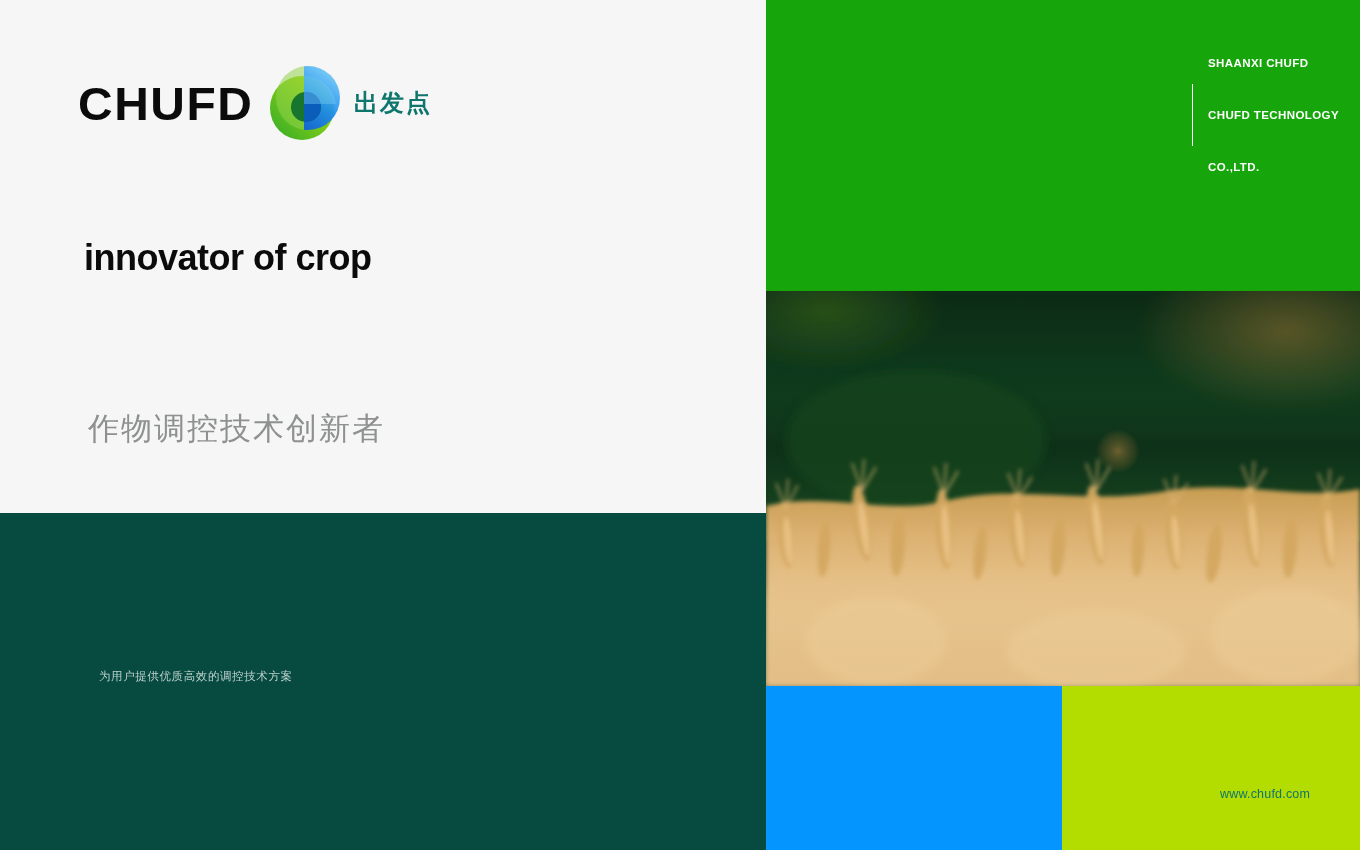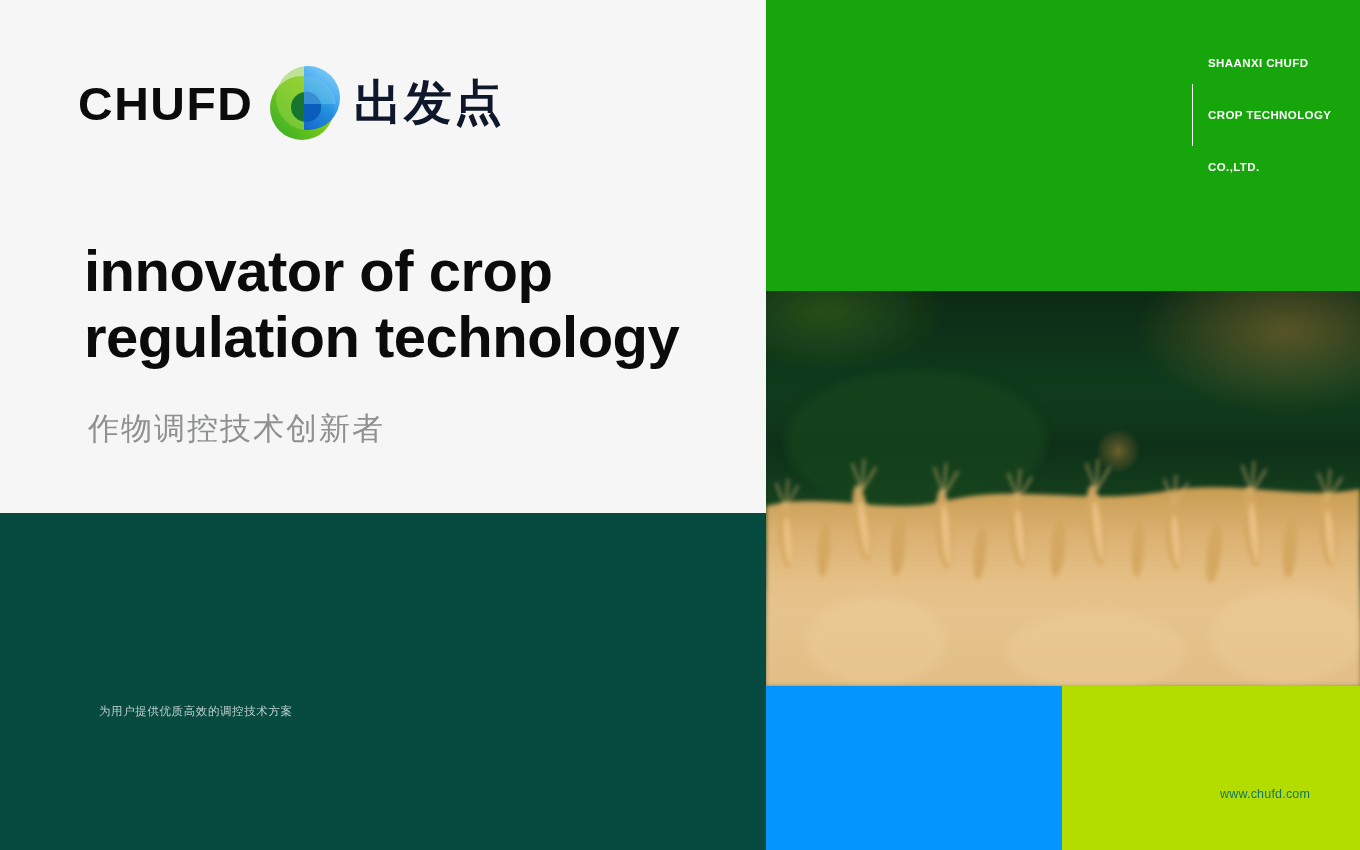--- a/index.html
+++ b/index.html
@@ -48,34 +48,34 @@
     position: relative;
     width: 72px;
     height: 86px;
     margin-left: 18px;
     margin-right: 14px;
   }
   .logo-mark svg { display: block; }
   .logo-cn {
     font-family: "Liberation Sans", sans-serif;
     font-weight: bold;
-    font-size: 48px;
+    font-size: 24px;
     letter-spacing: 2px;
-    color: #0f172a;
+    color: #0f766e;
     line-height: 1;
   }
 
   
   .headline {
     position: absolute;
     left: 84px; top: 238px;
     width: 640px;
     font-family: "Liberation Sans", sans-serif;
     font-weight: bold;
-    font-size: 58px;
+    font-size: 36px;
     line-height: 1.13;
     letter-spacing: -0.5px;
     color: #0B0B0B;
   }
   .headline .l2 { display: block; }
   .subhead {
     position: absolute;
     left: 88px; top: 378px;
     font-family: "Liberation Sans", sans-serif;
     font-weight: normal;
@@ -88,21 +88,21 @@
 
   
   .teal-panel {
     position: absolute;
     left: 0; top: 513px;
     width: 766px; height: 337px;
     background: #064A40;
   }
   .teal-cn {
     position: absolute;
-    left: 99px; top: 703px;
+    left: 99px; top: 668px;
     font-family: "Liberation Sans", sans-serif;
     font-size: 11.5px;
     letter-spacing: 0.6px;
     color: #BFD2CD;
     line-height: 1.4;
     text-align: center;
   }
   .teal-en {
     position: absolute;
     left: 99px; top: 731px;
@@ -219,31 +219,30 @@
         </g>
 
         <path d="M36 16 A32 32 0 0 1 68 44 L36 44 Z" fill="#6FC9F2" opacity="0.45"></path>
       </svg>
     </div>
     <div class="logo-cn">出发点</div>
   </div>
 
   <div class="headline">
     <span>innovator of crop</span>
-    <span class="l2">regulation technology</span>
   </div>
   <div class="subhead">作物调控技术创新者</div>
 
   <div class="teal-panel"></div>
   <div class="teal-cn">为用户提供优质高效的调控技术方案</div>
 
   <div class="green-panel"></div>
   <div class="company-block">
     <span>SHAANXI CHUFD</span>
-    <span>CROP TECHNOLOGY</span>
+    <span>CHUFD TECHNOLOGY</span>
     <span>CO.,LTD.</span>
   </div>
 
   <div class="photo">
     <svg viewBox="0 0 594 395" preserveAspectRatio="none" xmlns="http://www.w3.org/2000/svg">
       <defs>
         <linearGradient id="bgSky" x1="0" y1="0" x2="0" y2="1">
           <stop offset="0%" stop-color="#0C2A15"></stop>
           <stop offset="35%" stop-color="#0E3A1C"></stop>
           <stop offset="62%" stop-color="#17492010"></stop>

